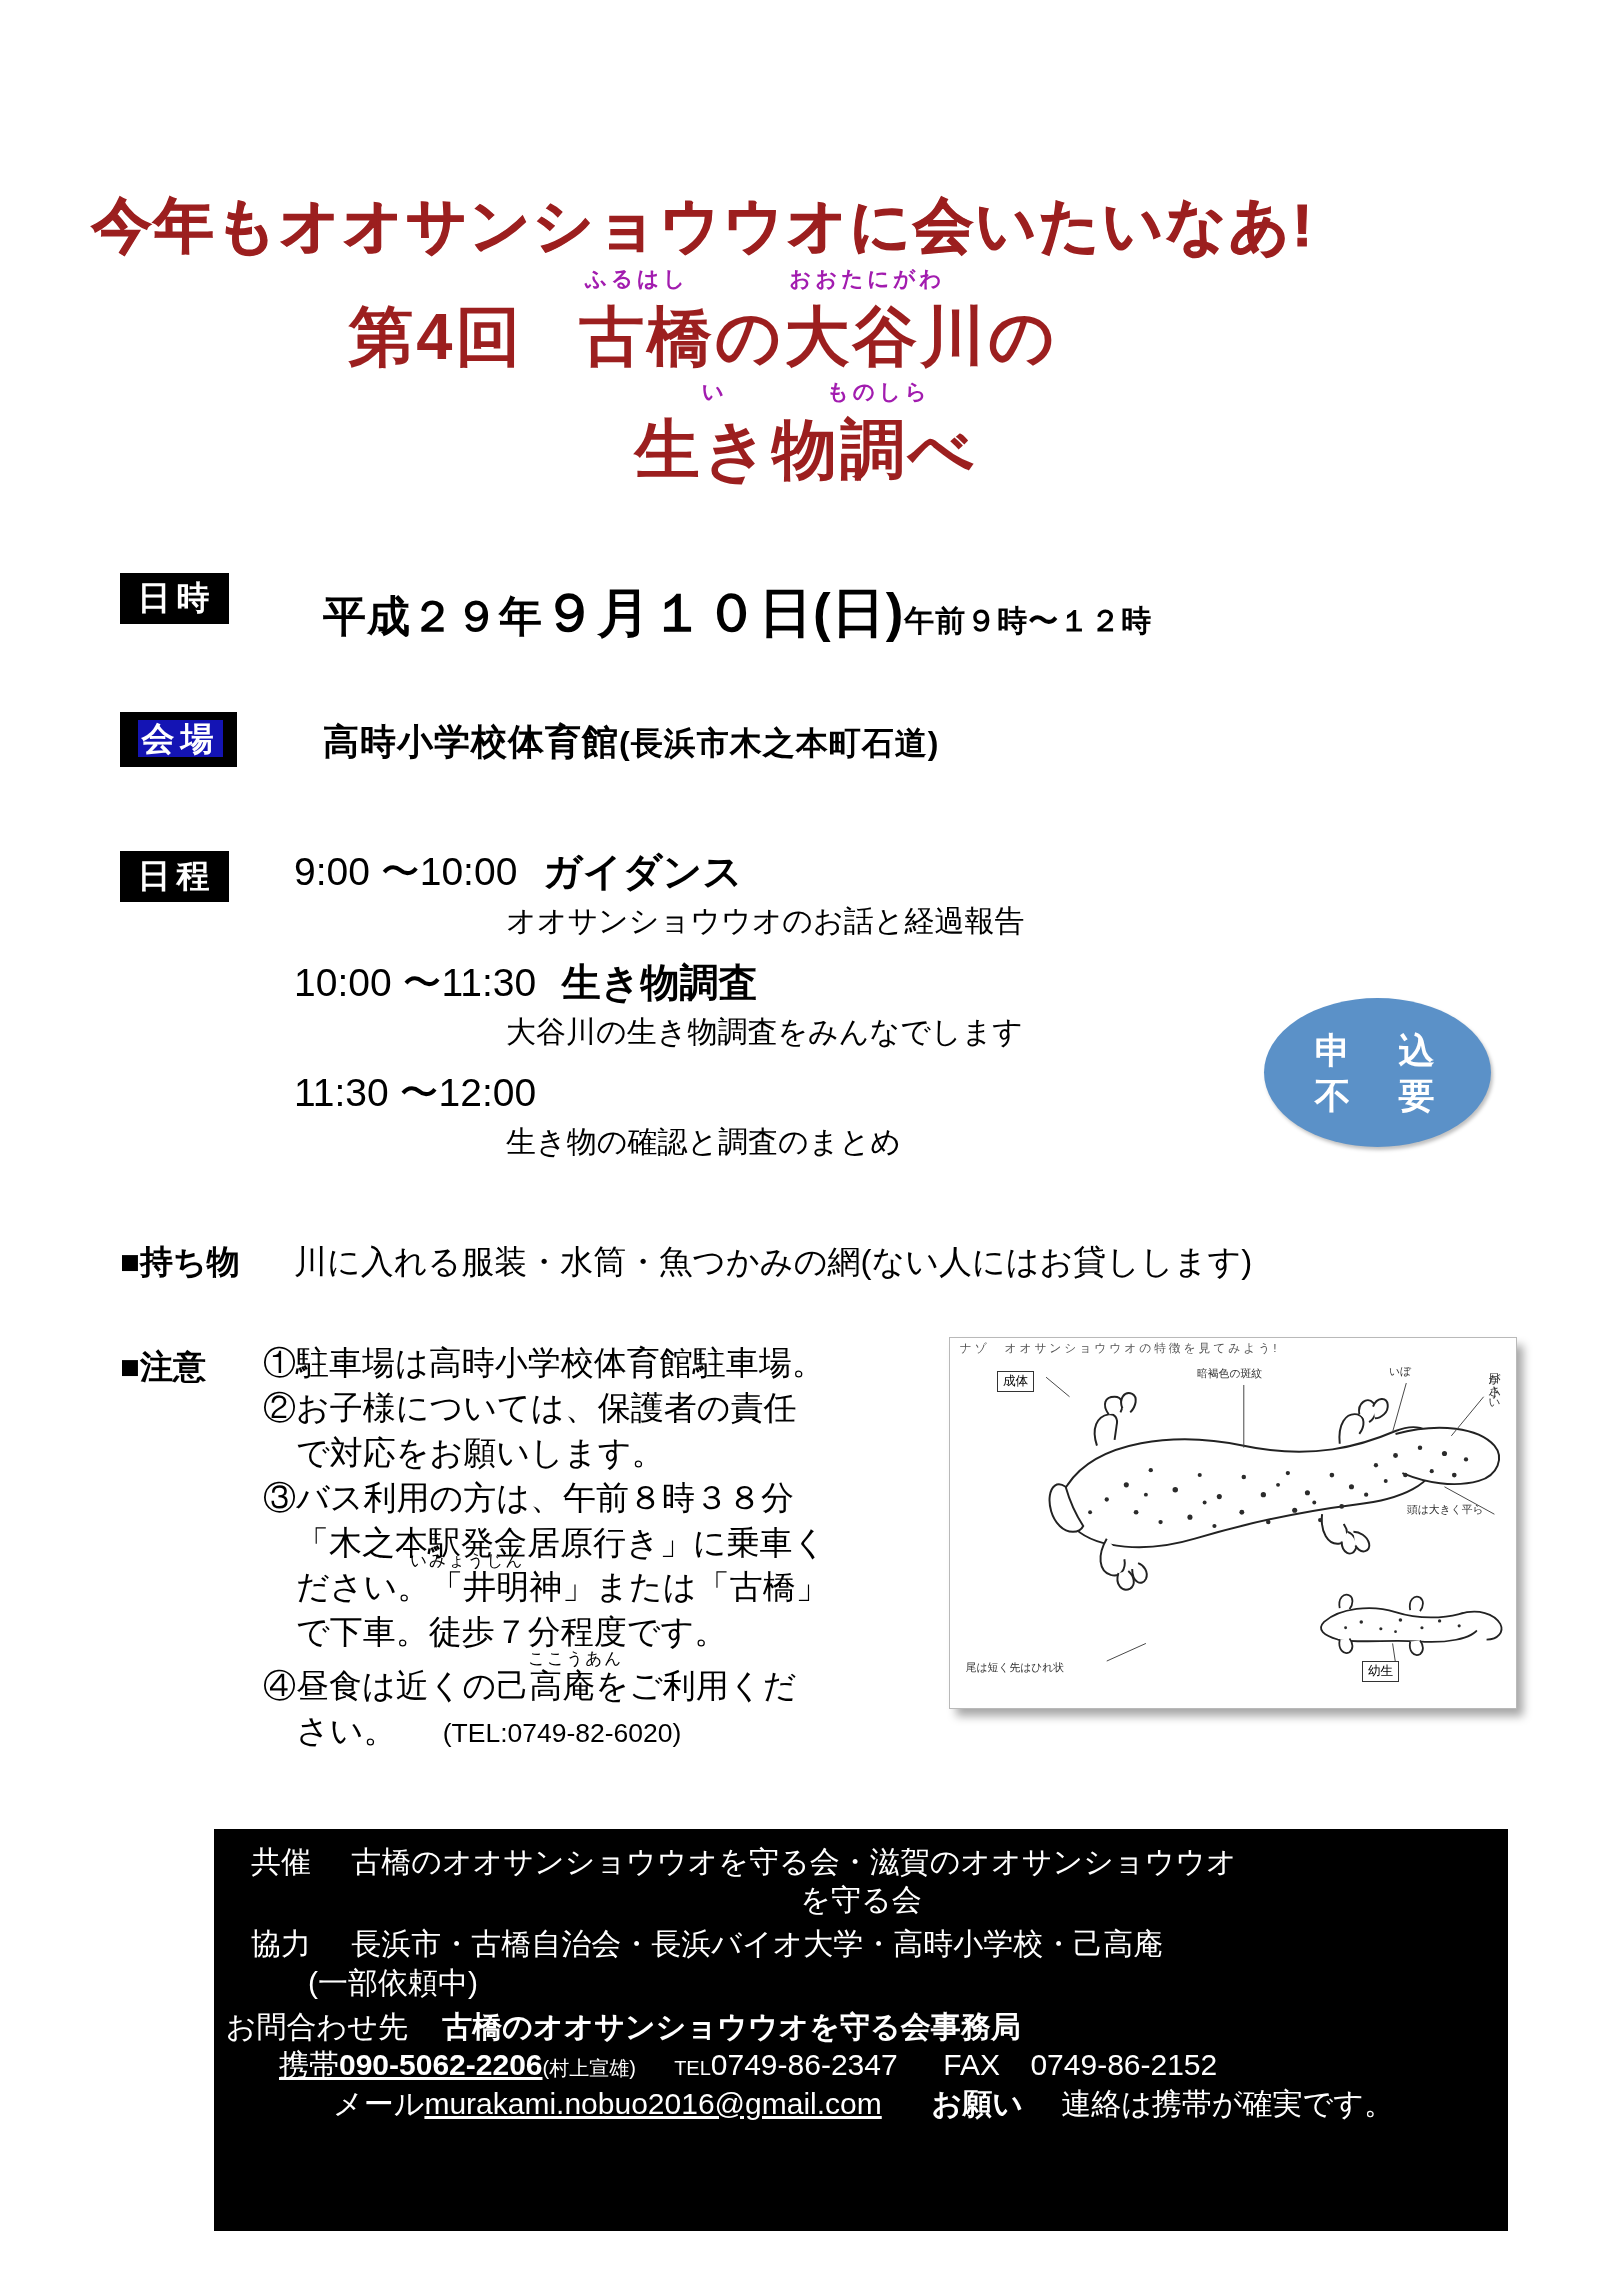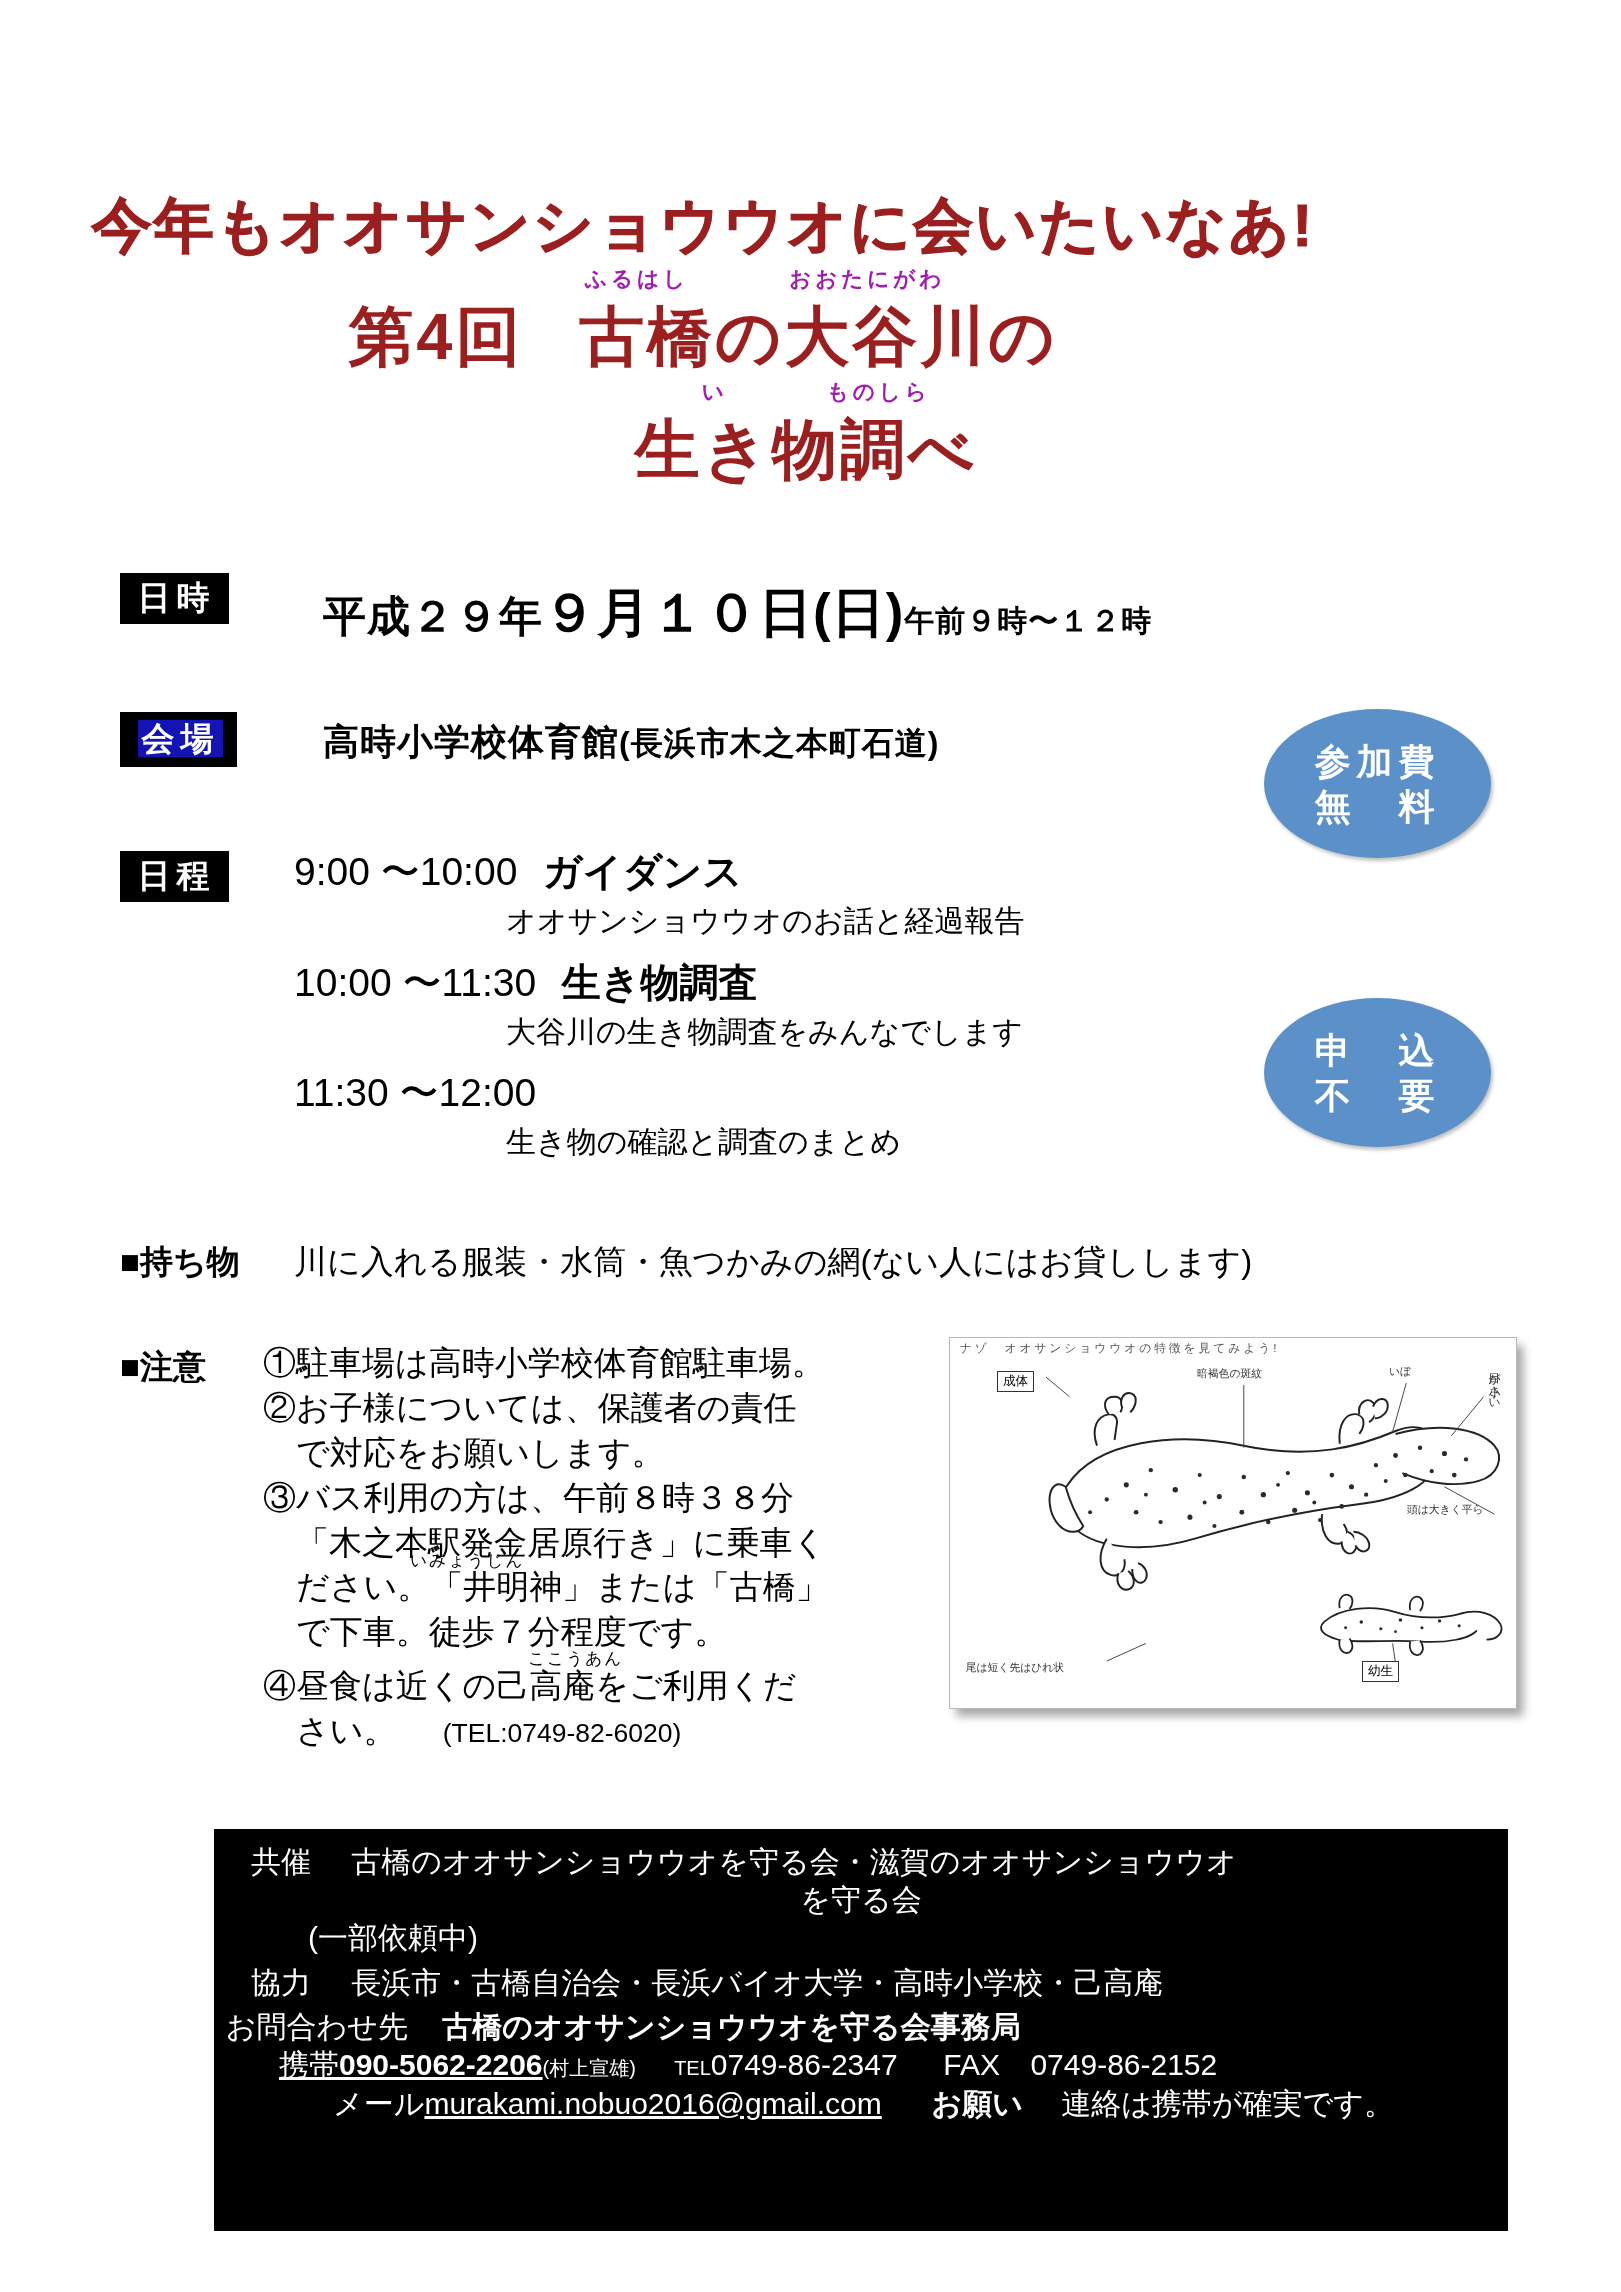--- a/index.html
+++ b/index.html
@@ -212,24 +212,20 @@
     <div class="row" style="margin-top:13.7px;">
       <span class="time">10:00 〜11:30</span><span class="title">生き物調査</span>
       <span class="desc">大谷川の生き物調査をみんなでします</span>
     </div>
     <div class="row" style="margin-top:13.7px;">
       <span class="time">11:30 〜12:00</span><span class="title"></span>
       <span class="desc">生き物の確認と調査のまとめ</span>
     </div>
   </div>
 
-  <div class="badge" style="left:1264px; top:709px;">
-    <span>参加費</span>
-    <span>無　料</span>
-  </div>
   <div class="badge" style="left:1264px; top:998px;">
     <span>申　込</span>
     <span>不　要</span>
   </div>
 
   <div class="bullet-head" style="left:120px; top:1240px;">■持ち物</div>
   <div class="bring-text" style="left:294px; top:1240px;">川に入れる服装・水筒・魚つかみの網(ない人にはお貸しします)</div>
 
   <div class="bullet-head" style="left:120px; top:1345px;">■注意</div>
   <div class="notes" style="left:263px; top:1341px;">
@@ -373,27 +369,27 @@
 
   <div class="footer">
     <div class="line l1">
       <span>共催</span>
       <span style="display:inline-block;width:23.5px;"></span>
       <span>古橋のオオサンショウウオを守る会・滋賀のオオサンショウウオ</span>
     </div>
     <div class="line c">
       <span>を守る会</span>
     </div>
-    <div class="line l1" style="padding-left:94px;">
-      <span>(一部依頼中)</span>
-    </div>
     <div class="line l1" style="margin-top:5.9px;">
       <span>協力</span>
       <span style="display:inline-block;width:23.5px;"></span>
       <span>長浜市・古橋自治会・長浜バイオ大学・高時小学校・己高庵</span>
+    </div>
+    <div class="line l1" style="padding-left:94px;">
+      <span>(一部依頼中)</span>
     </div>
     <div class="line l1" style="margin-top:5.9px; padding-left:11.8px;">
       <span>お問合わせ先</span>
       <span style="display:inline-block;width:17.6px;"></span>
       <b>古橋のオオサンショウウオを守る会事務局</b>
     </div>
     <div class="line l1" style="padding-left:65px;">
       <span class="u">携帯</span><b class="u">090-5062-2206</b><span class="sm">(村上宣雄)</span>
       <span style="display:inline-block;width:21.6px;"></span>
       <span class="sm">TEL</span><span>0749-86-2347</span>

